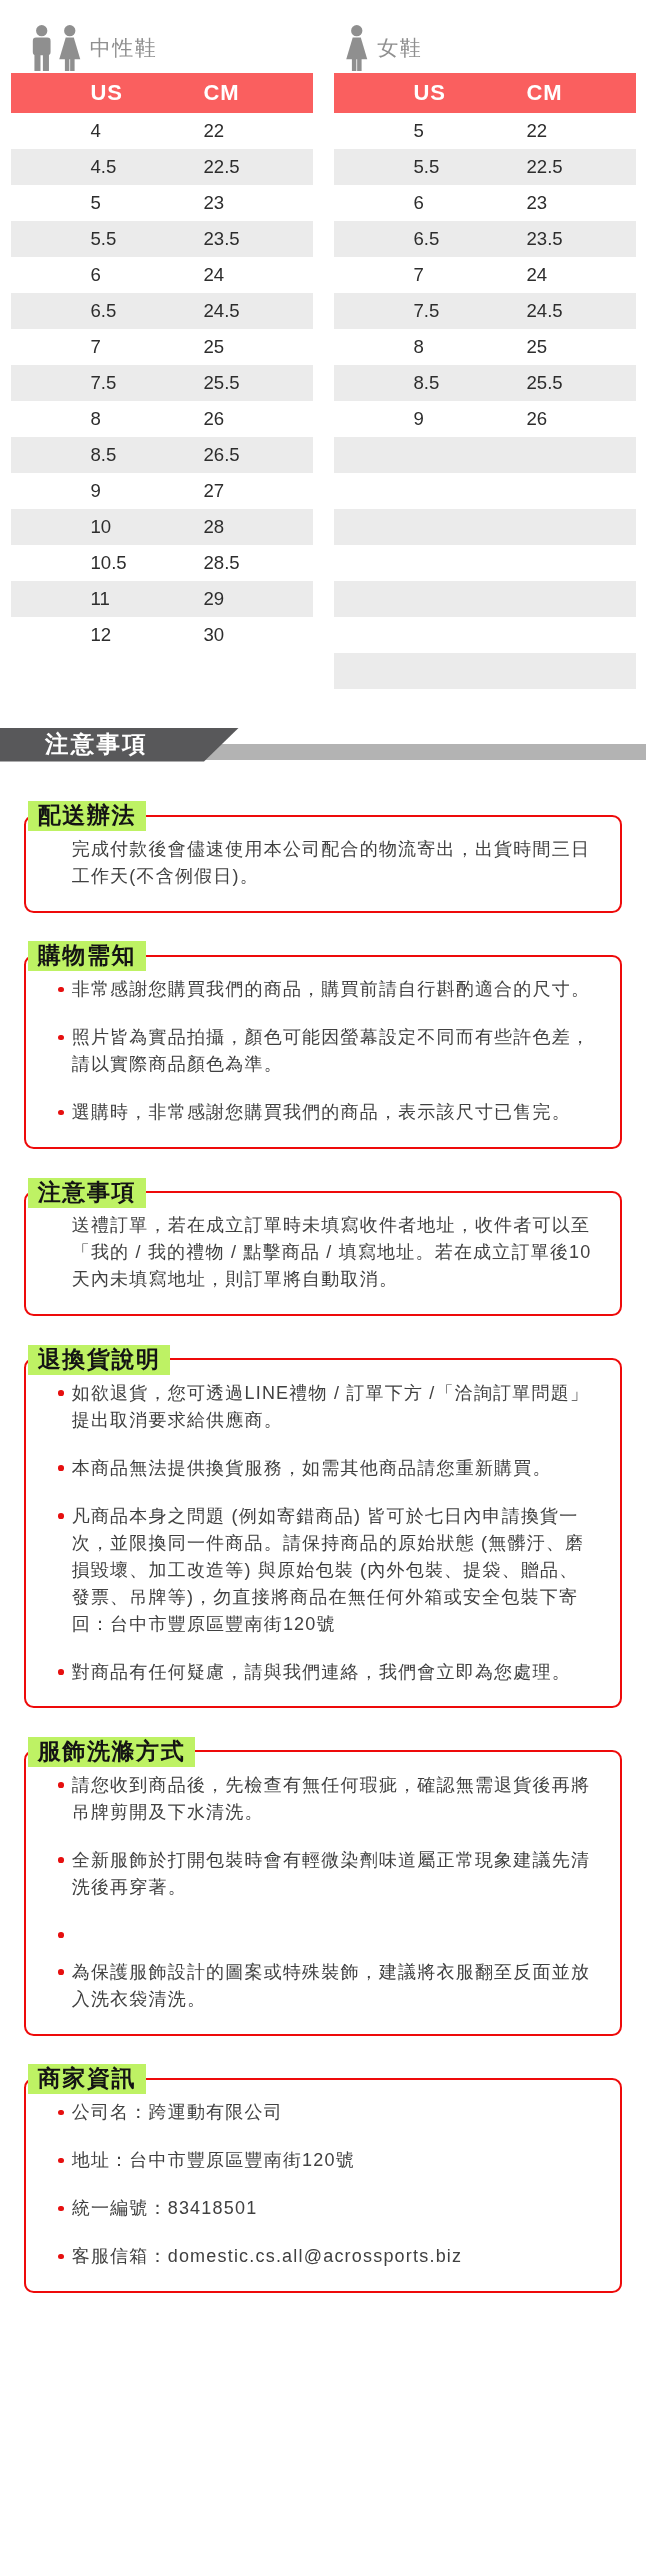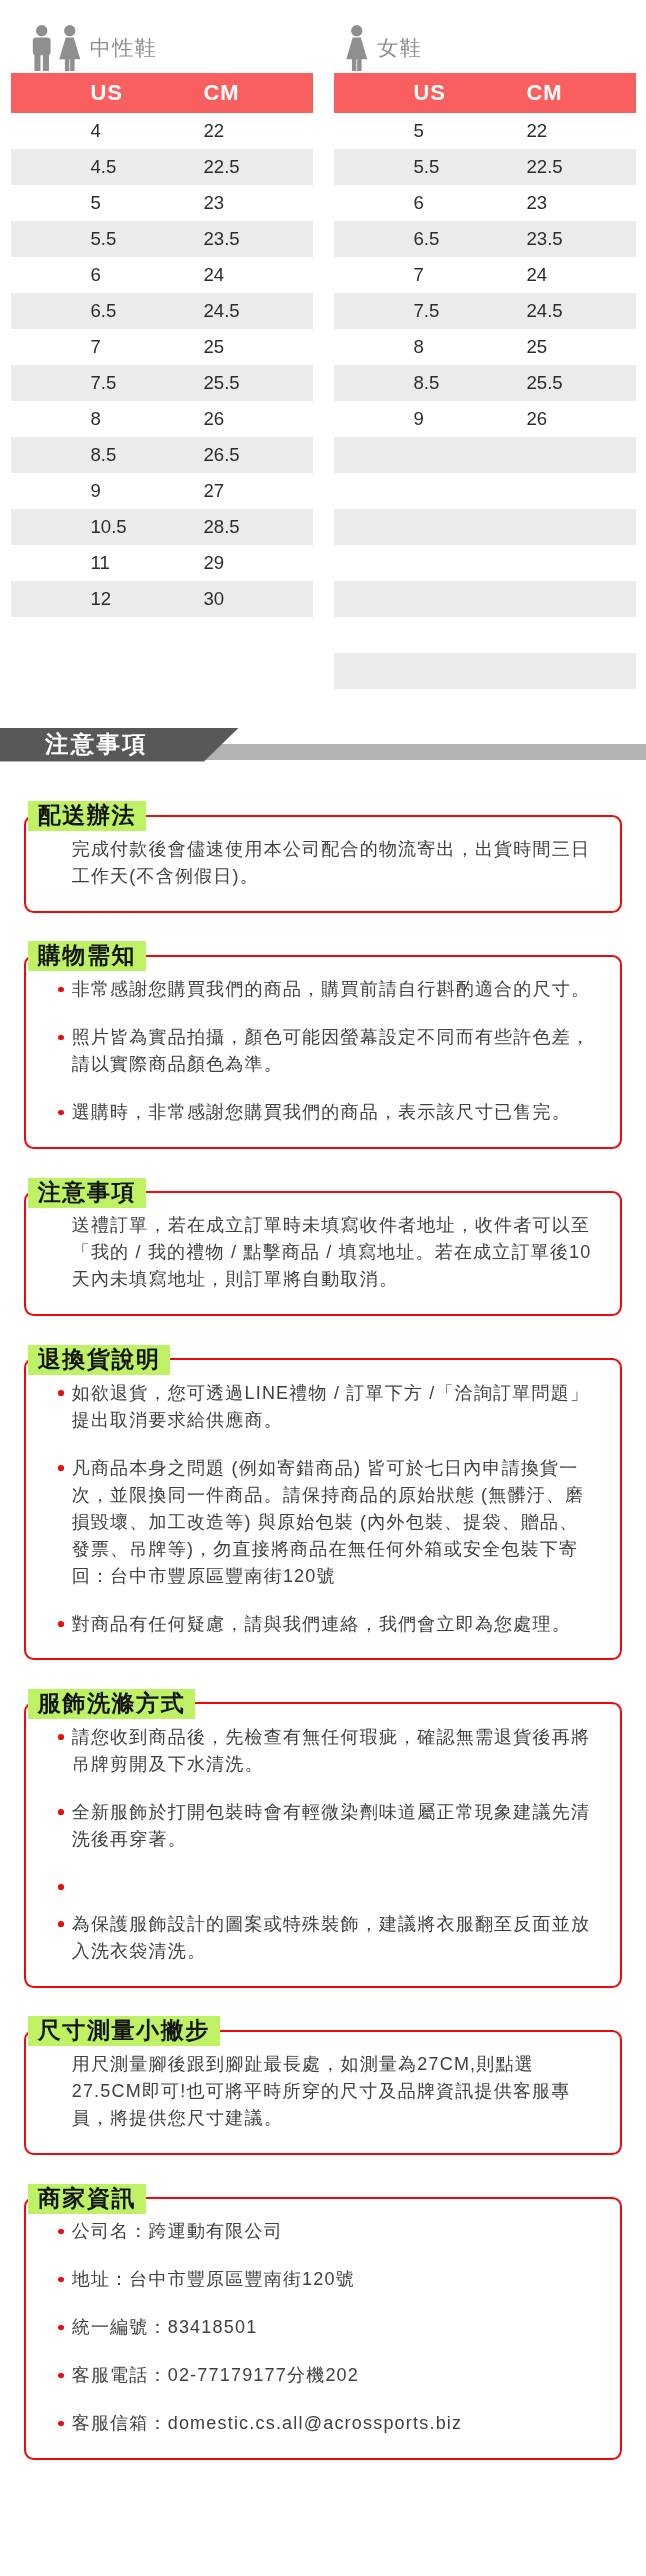--- a/index.html
+++ b/index.html
@@ -115,20 +115,24 @@
           </div>
           <div class="t-row">
             <span class="cell">8.5</span>
             <span class="cell">26.5</span>
           </div>
           <div class="t-row">
             <span class="cell">9</span>
             <span class="cell">27</span>
           </div>
           <div class="t-row">
+            <span class="cell">10</span>
+            <span class="cell">28</span>
+          </div>
+          <div class="t-row">
             <span class="cell">10.5</span>
             <span class="cell">28.5</span>
           </div>
           <div class="t-row">
             <span class="cell">11</span>
             <span class="cell">29</span>
           </div>
           <div class="t-row">
             <span class="cell">12</span>
             <span class="cell">30</span>
@@ -260,20 +264,24 @@
         </div>
       </div>
       <div class="section">
         <span class="section-title">退換貨說明</span>
         <div class="item">
           <span class="dot"></span>
           <span class="txt">如欲退貨，您可透過LINE禮物 / 訂單下方 /「洽詢訂單問題」提出取消要求給供應商。</span>
         </div>
         <div class="item">
           <span class="dot"></span>
+          <span class="txt">本商品無法提供換貨服務，如需其他商品請您重新購買。</span>
+        </div>
+        <div class="item">
+          <span class="dot"></span>
           <span class="txt">凡商品本身之問題 (例如寄錯商品) 皆可於七日內申請換貨一次，並限換同一件商品。請保持商品的原始狀態 (無髒汙、磨損毀壞、加工改造等) 與原始包裝 (內外包裝、提袋、贈品、發票、吊牌等)，勿直接將商品在無任何外箱或安全包裝下寄回：台中市豐原區豐南街120號</span>
         </div>
         <div class="item">
           <span class="dot"></span>
           <span class="txt">對商品有任何疑慮，請與我們連絡，我們會立即為您處理。</span>
         </div>
       </div>
       <div class="section">
         <span class="section-title">服飾洗滌方式</span>
         <div class="item">
@@ -286,44 +294,34 @@
         </div>
         <div class="item">
           <span class="dot"></span>
         </div>
         <div class="item">
           <span class="dot"></span>
           <span class="txt">為保護服飾設計的圖案或特殊裝飾，建議將衣服翻至反面並放入洗衣袋清洗。</span>
         </div>
       </div>
       <div class="section">
-        <span class="section-title">尺寸測量小撇步</span>
-        <div class="item plain">
-          <span class="txt">用尺測量腳後跟到腳趾最長處，如測量為27CM,則點選27.5CM即可!也可將平時所穿的尺寸及品牌資訊提供客服專員，將提供您尺寸建議。</span>
-        </div>
-      </div>
-      <div class="section">
         <span class="section-title">商家資訊</span>
         <div class="item">
           <span class="dot"></span>
           <span class="txt">公司名：跨運動有限公司</span>
         </div>
         <div class="item">
           <span class="dot"></span>
           <span class="txt">地址：台中市豐原區豐南街120號</span>
         </div>
         <div class="item">
           <span class="dot"></span>
           <span class="txt">統一編號：83418501</span>
         </div>
         <div class="item">
           <span class="dot"></span>
-          <span class="txt">客服電話：02-77179177分機202</span>
-        </div>
-        <div class="item">
-          <span class="dot"></span>
           <span class="txt">客服信箱：domestic.cs.all@acrossports.biz</span>
         </div>
       </div>
     </div>
 
 </div>
 
 
 </body></html>

